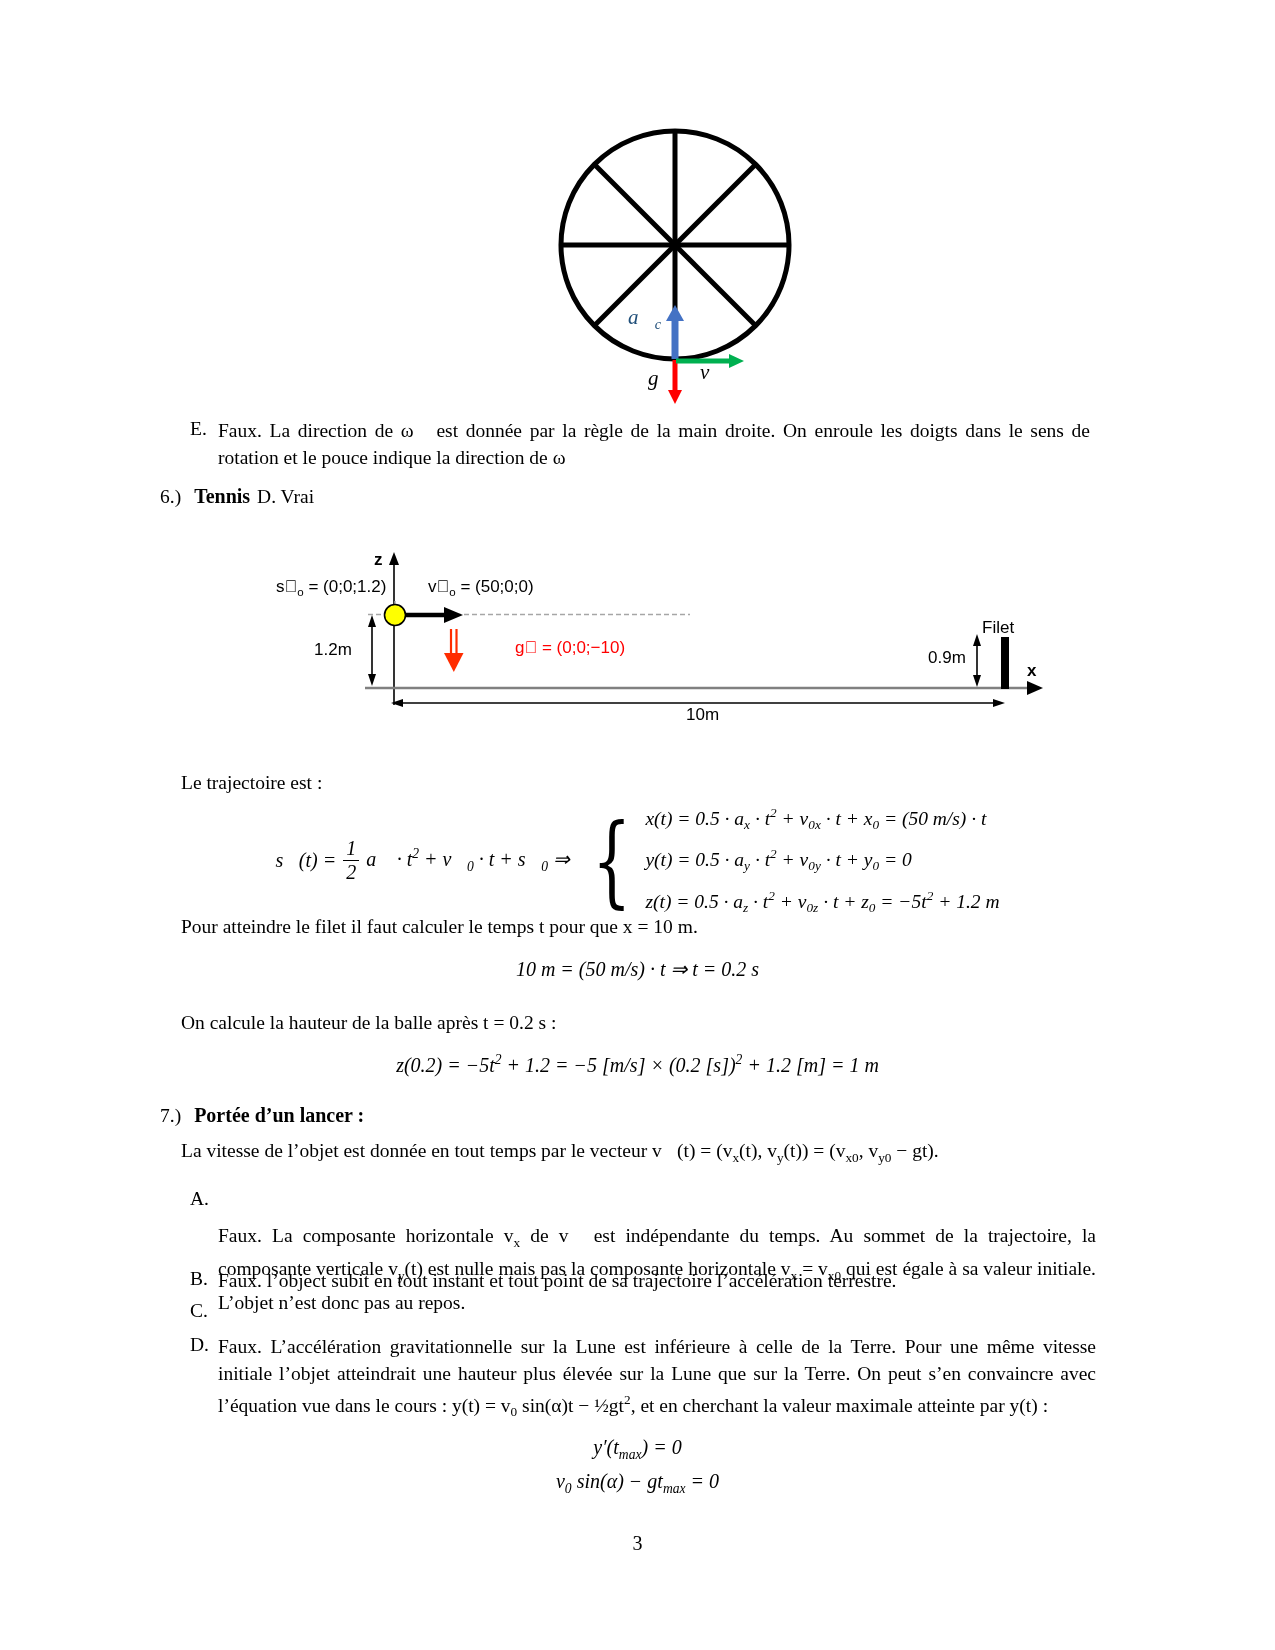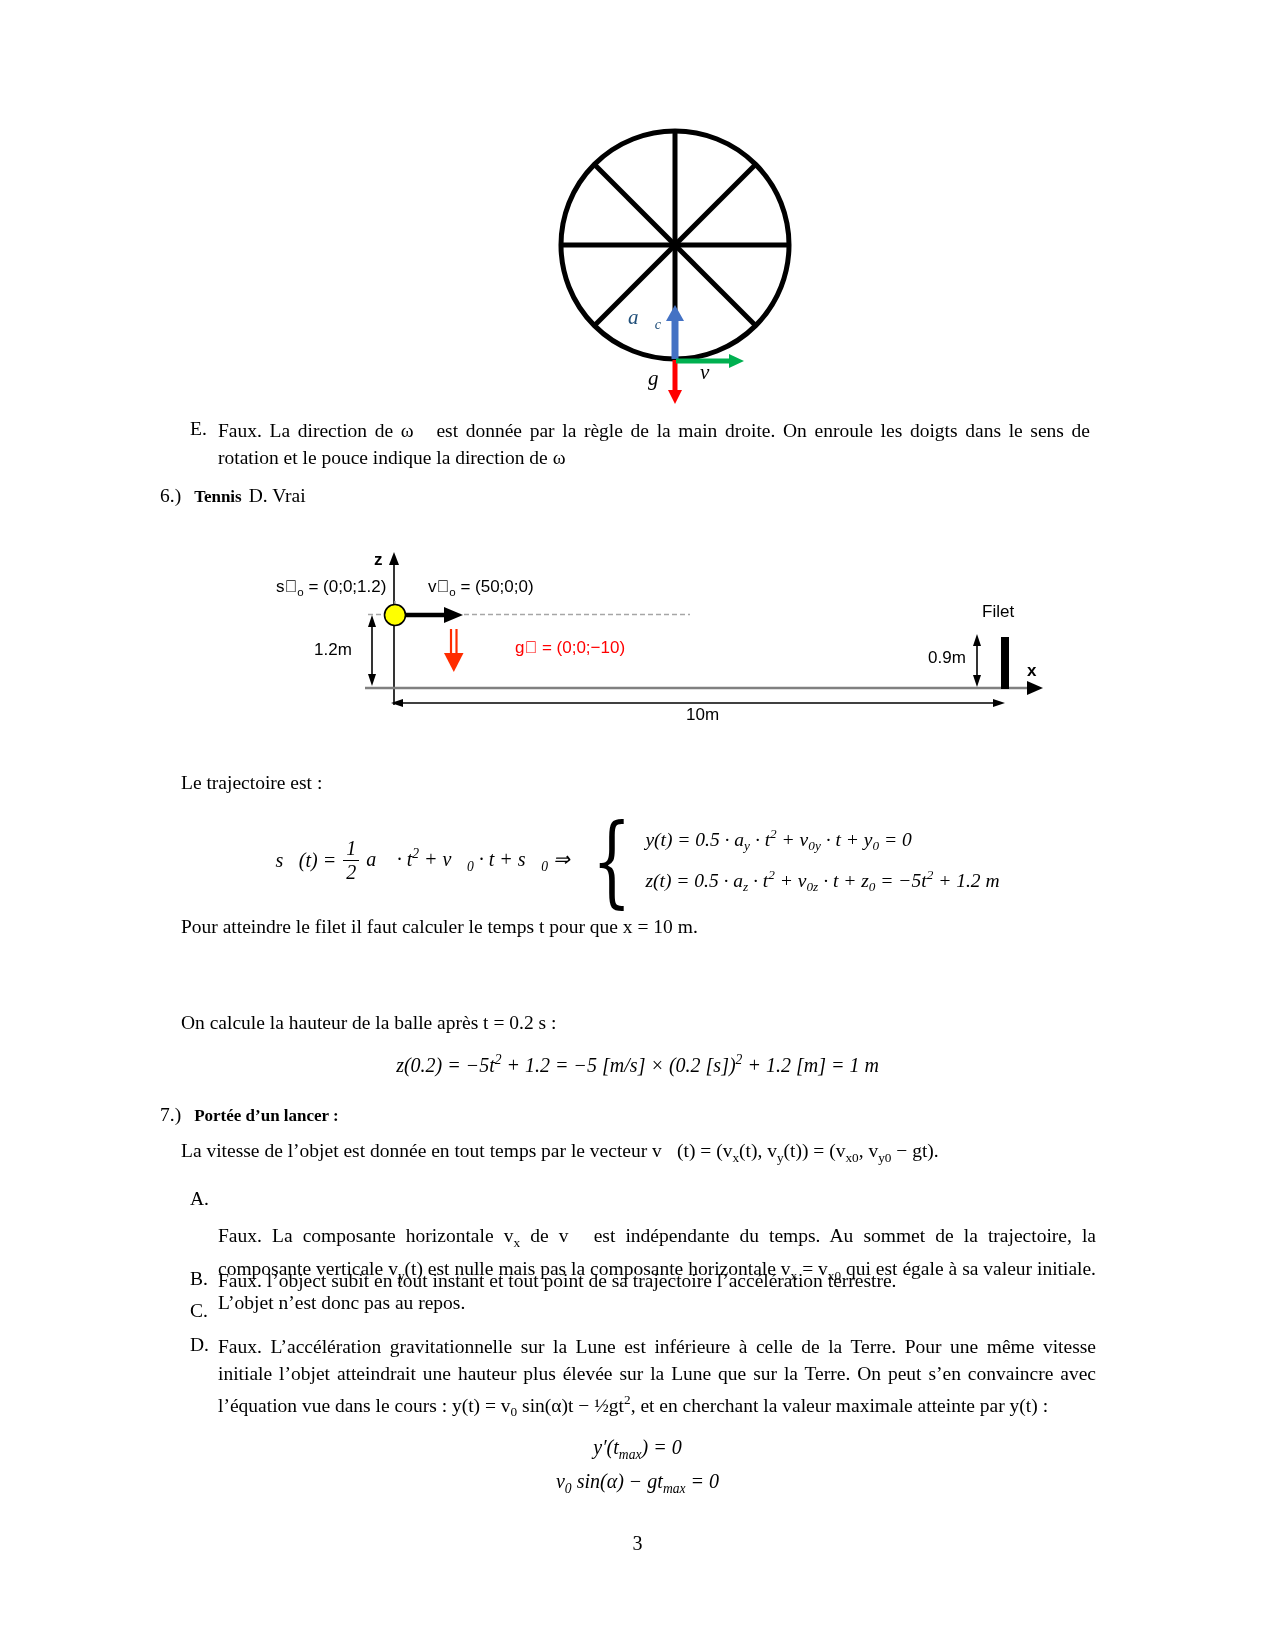--- a/index.html
+++ b/index.html
@@ -3,21 +3,21 @@
 <meta charset="utf-8">
 <style>
   html,body { margin:0; padding:0; background:#ffffff; }
   .page { position:relative; width:1275px; height:1650px; background:#ffffff;
           font-family:"Liberation Serif", serif; color:#000; overflow:hidden; }
   .abs { position:absolute; }
   .body-text { font-size:19.5px; line-height:26.5px; text-align:justify; }
   .oneline { font-size:19.5px; white-space:nowrap; }
   .itm-label { font-size:19.5px; }
   .sec-num { font-size:19.5px; margin-right:13px; }
-  .sec-title { font-size:17px; font-weight:bold; }
+  .sec-title { font-size:20px; font-weight:bold; }
   .sec-rest { font-size:19.5px; margin-left:7px; }
   .eq { left:0; width:1275px; text-align:center; font-size:20px; font-style:italic; }
   .eq-roman { left:0; width:1275px; text-align:center; font-size:20px; }
   sub { font-size:68%; }
   sup { font-size:68%; }
   .sans { font-family:"Liberation Sans", sans-serif; font-size:17px; white-space:nowrap; }
   .sans-bold { font-weight:bold; }
   .red-text { color:#FF0000;margin-left:32px; }
   .mathlbl { font-style:italic; font-size:21px; white-space:nowrap; }
   .ac-color { color:#1F4E79; }
@@ -97,42 +97,44 @@
     <line x1="130" y1="178" x2="726" y2="178" stroke="#000" stroke-width="1.6"></line>
     <polygon points="121,178 133,174 133,182" fill="#000"></polygon>
     <polygon points="735,178 723,174 723,182" fill="#000"></polygon>
   </svg>
   <div class="abs sans sans-bold" style="left:374px; top:550px;">z</div>
   <div class="abs sans" style="left:276px; top:577px;">s⃗<sub>o</sub> = (0;0;1.2)</div>
   <div class="abs sans" style="left:428px; top:577px;">v⃗<sub>o</sub> = (50;0;0)</div>
   <div class="abs sans" style="left:314px; top:640px;">1.2m</div>
   <div class="abs sans red-text" style="left:483px; top:638px;">g⃗ = (0;0;−10)</div>
   <div class="abs sans" style="left:928px; top:648px;">0.9m</div>
-  <div class="abs sans" style="left:982px; top:602px;">Filet</div>
+  <div class="abs sans" style="left:982px; top:618px;">Filet</div>
   <div class="abs sans sans-bold" style="left:1027px; top:661px;">x</div>
   <div class="abs sans" style="left:686px; top:705px;">10m</div>
 
   <div class="abs oneline" style="left:181px; top:772px;">Le trajectoire est :</div>
 
   <div class="abs traj-row" style="top:808px;">
     <span class="eqtxt">s⃗(t) =</span>
     <span class="frac">
         <span class="num">1</span>
         <span class="den">2</span>
       </span>
     <span class="eqtxt">a⃗ · t<sup>2</sup> + v⃗<sub>0</sub> · t + s⃗<sub>0</sub> ⇒</span>
     <span class="brace">{</span>
     <div class="cases">
+      <div>x(t) = 0.5 · a<sub>x</sub> · t<sup>2</sup> + v<sub>0x</sub> · t + x<sub>0</sub> = (50 m/s) · t</div>
       <div>y(t) = 0.5 · a<sub>y</sub> · t<sup>2</sup> + v<sub>0y</sub> · t + y<sub>0</sub> = 0</div>
       <div>z(t) = 0.5 · a<sub>z</sub> · t<sup>2</sup> + v<sub>0z</sub> · t + z<sub>0</sub> = −5t<sup>2</sup> + 1.2 m</div>
     </div>
   </div>
 
   <div class="abs oneline" style="left:181px; top:916px;">Pour atteindre le filet il faut calculer le temps t pour que x = 10 m.</div>
 
+  <div class="abs eq" style="top:957px;">10 m = (50 m/s) · t ⇒ t = 0.2 s</div>
 
   <div class="abs oneline" style="left:181px; top:1012px;">On calcule la hauteur de la balle après t = 0.2 s :</div>
 
   <div class="abs eq" style="top:1004px;margin-top:48px;">z(0.2) = −5t<sup>2</sup> + 1.2 = −5 [m/s] × (0.2 [s])<sup>2</sup> + 1.2 [m] = 1 m</div>
 
   <div class="abs" style="left:160px; top:1104px;">
     <span class="sec-num">7.)</span><span class="sec-title">Portée d’un lancer :</span>
   </div>
   <div class="abs oneline" style="left:181px; top:1140px;">La vitesse de l’objet est donnée en tout temps par le vecteur v⃗(t) = (v<sub>x</sub>(t), v<sub>y</sub>(t)) = (v<sub>x0</sub>, v<sub>y0</sub> − gt).</div>
 

